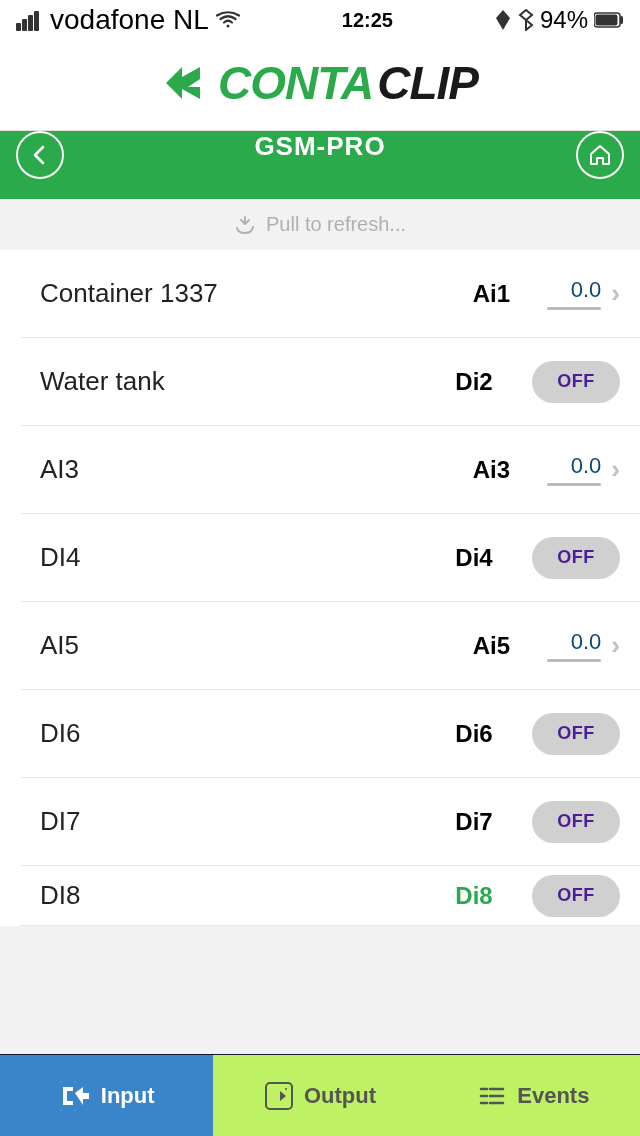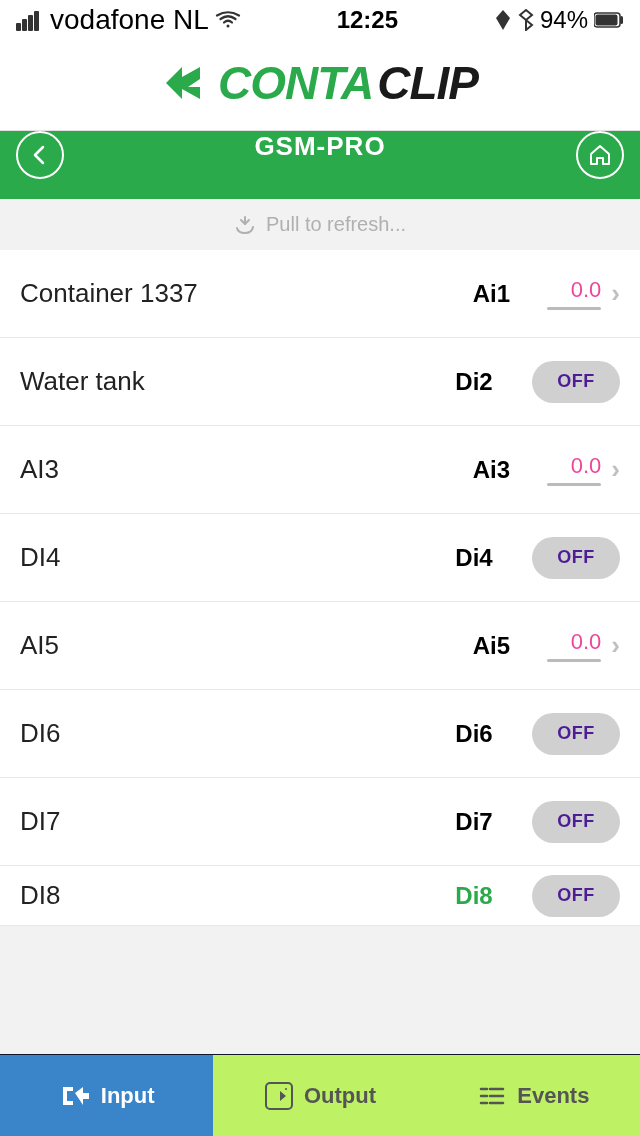--- a/index.html
+++ b/index.html
@@ -11,21 +11,21 @@
       background: white;
       height: 40px;
       display: flex;
       align-items: center;
       justify-content: space-between;
       padding: 0 16px;
       font-size: 22px;
       font-weight: 500;
     }
     .status-left { display: flex; align-items: center; gap: 6px; }
-    .status-center { font-size: 24px; font-weight: 600; }
+    .status-center { font-size: 20px; font-weight: 600; }
     .status-right { display: flex; align-items: center; gap: 6px; font-size: 20px; }
 
     
     .logo-area {
       background: white;
       display: flex;
       align-items: center;
       justify-content: center;
       padding: 16px 0 20px;
       border-bottom: 1px solid #e0e0e0;
@@ -77,20 +77,21 @@
       gap: 10px;
     }
     .pull-refresh-text {
       color: #b0b0b0;
       font-size: 20px;
     }
 
     
     .list-container {
       background: white;
+      padding-left: 20px;
     }
     .list-item {
       display: flex;
       align-items: center;
       padding: 0 20px;
       height: 88px;
       border-bottom: 1px solid #e8e8e8;
       background: white;
       cursor: pointer;
     }
@@ -104,21 +105,21 @@
     .item-label {
       color: #000000;
       font-size: 24px;
       font-weight: 600;
       min-width: 80px;
       text-align: center;
       margin-right: 10px;
     }
     .item-value {
       font-size: 22px;
-      color: #ec4899;
+      color: #0c4a6e;
       font-weight: 500;
       text-align: right;
       min-width: 60px;
     }
     .value-with-bar {
       display: flex;
       flex-direction: column;
       align-items: flex-end;
     }
     .value-bar {

